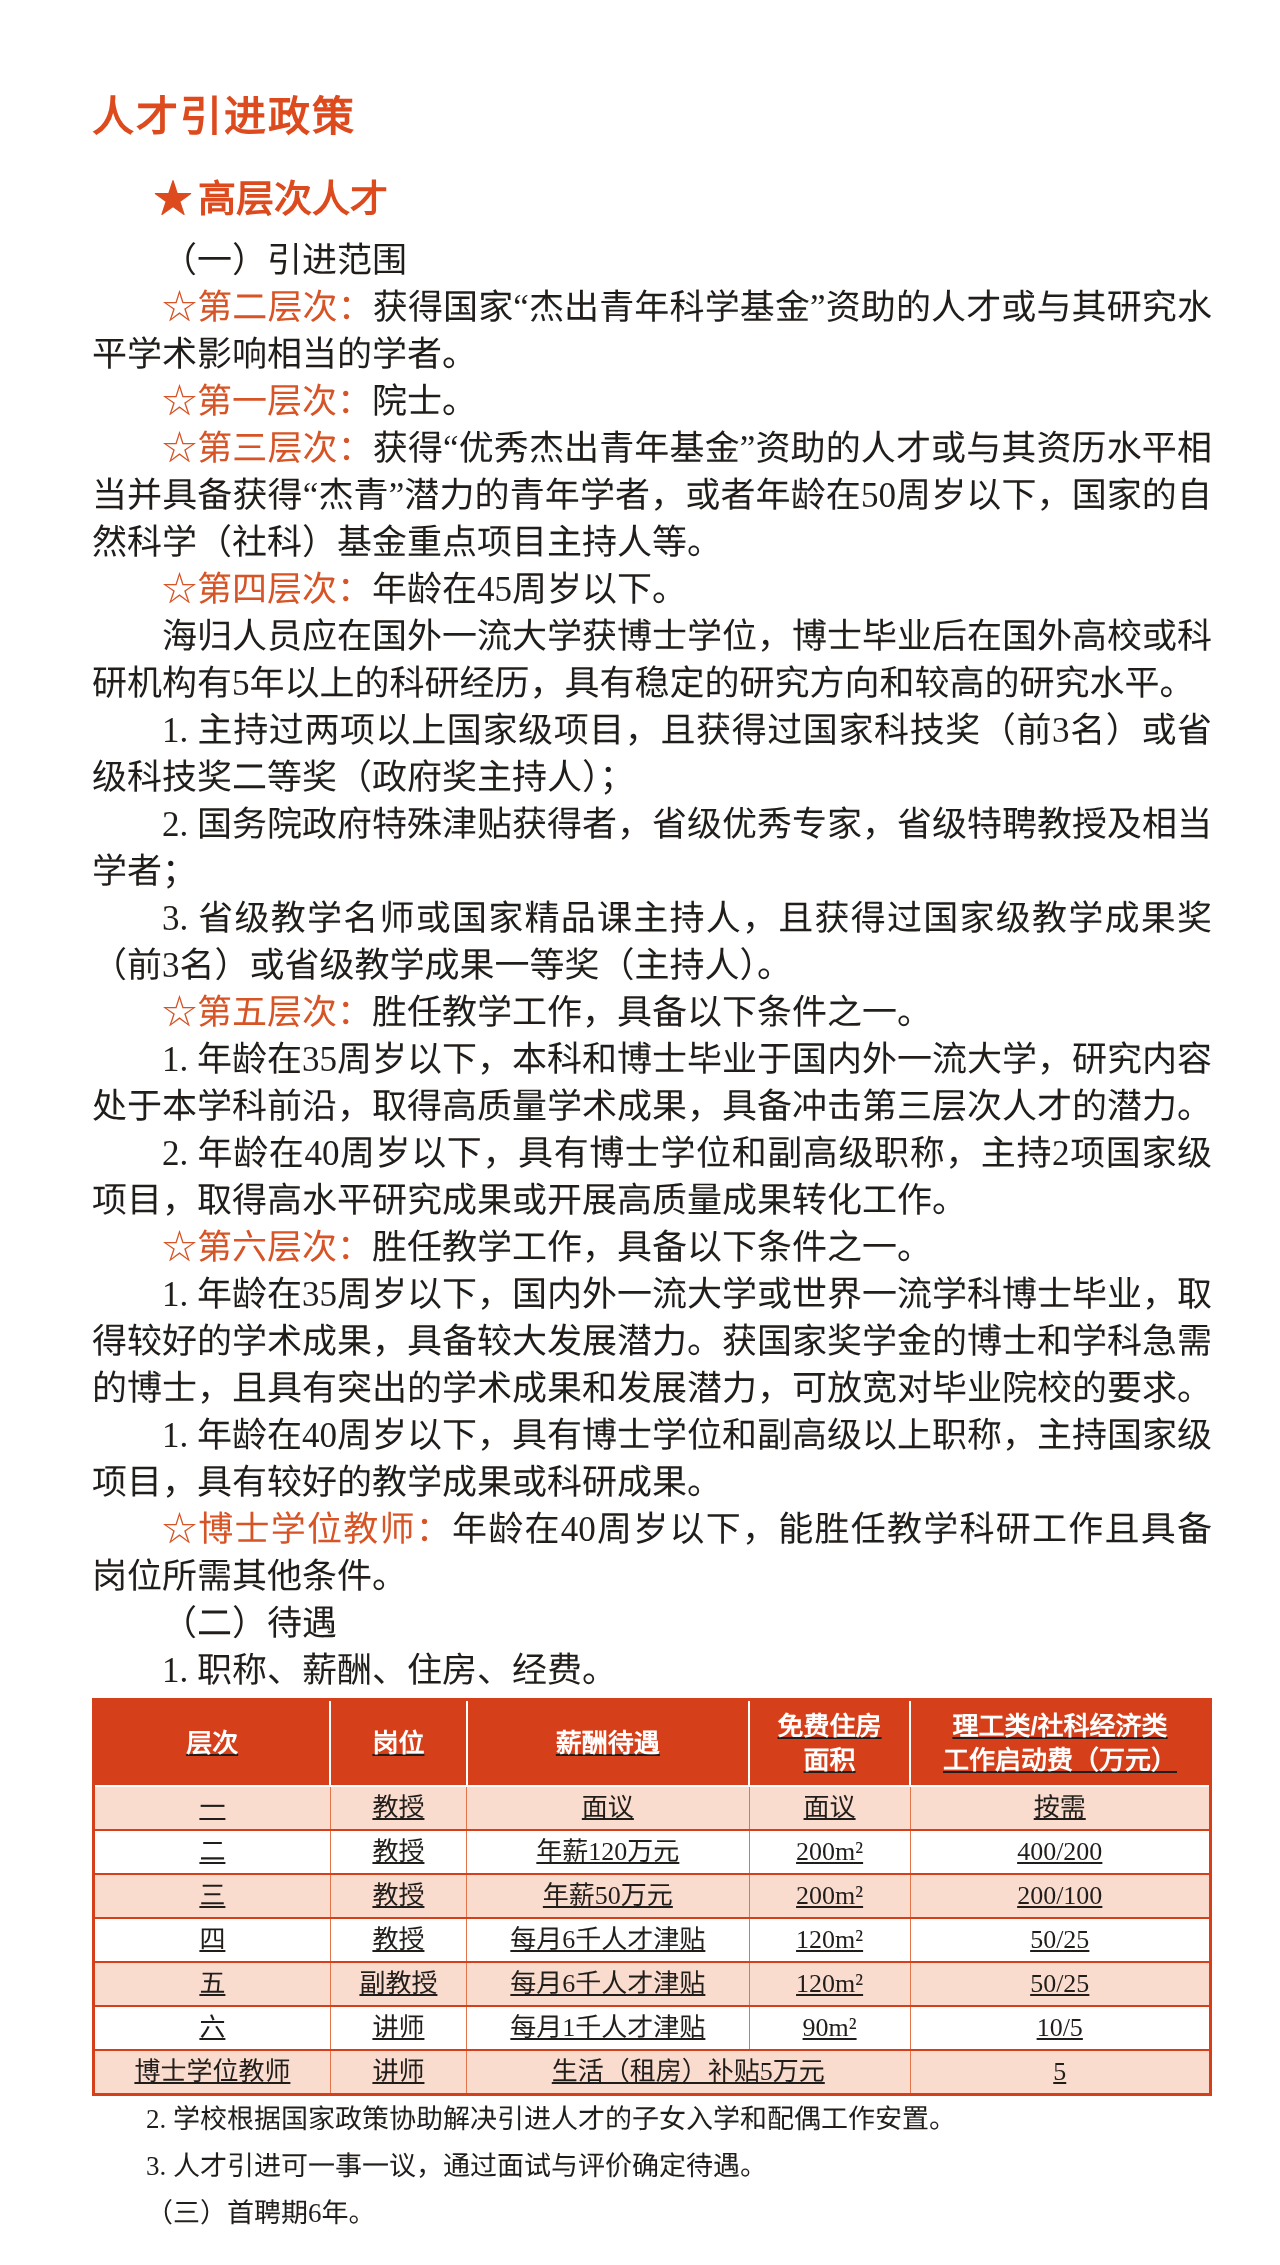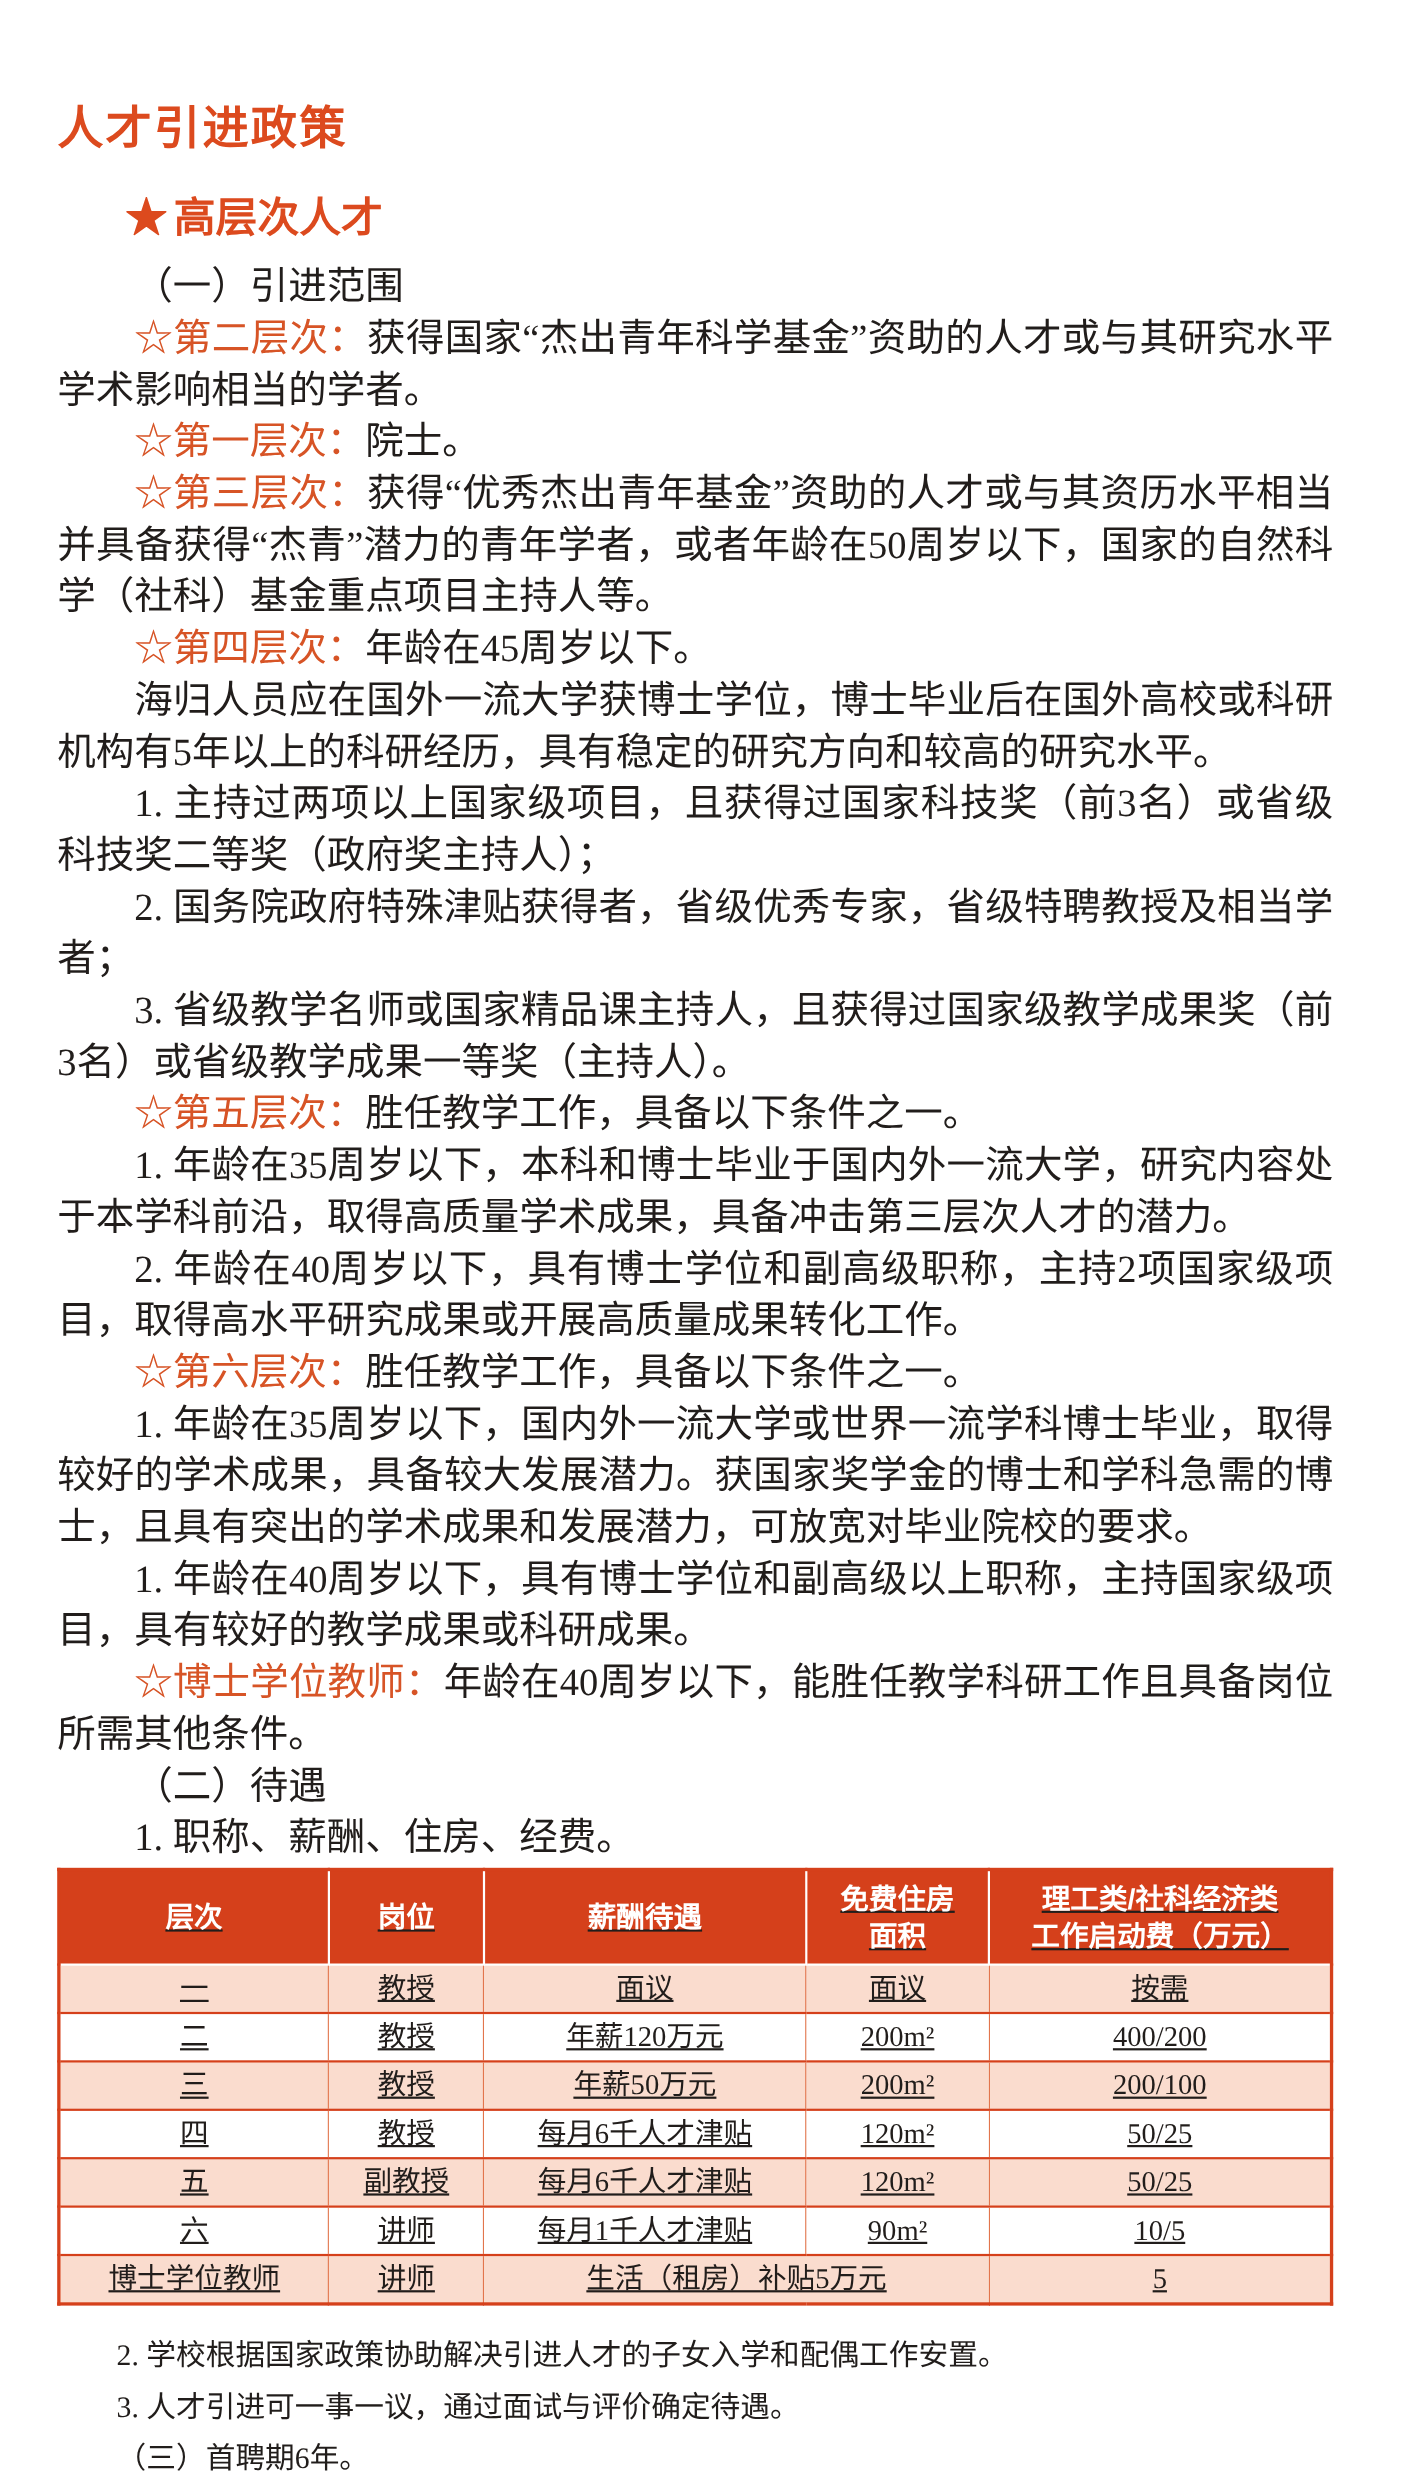--- a/index.html
+++ b/index.html
@@ -11,21 +11,21 @@
     --ink:#211d1b;
     --header-text:#ffffff;
   }
   *{box-sizing:border-box;}
   html,body{margin:0;padding:0;background:#ffffff;}
   body{
     width:1280px;height:2265px;overflow:hidden;
     font-family:"Liberation Serif","DejaVu Serif",serif;
     color:var(--ink);
   }
-  .page{padding:95px 68px 0 52px;}
+  .page{padding:95px 68px 0 92px;}
 
   h1.doc-title{
     margin:0;
     font-family:"Liberation Sans","DejaVu Sans",sans-serif;
     font-weight:900;
     font-size:42px;line-height:1.05;
     letter-spacing:2px;
     color:var(--title-color);
   }
   h2.section-heading{
@@ -77,21 +77,21 @@
     text-align:center;vertical-align:middle;
     border-top:2px solid var(--accent);
     border-bottom:2px solid var(--accent);
     border-left:1.5px solid var(--border-light);
     border-right:1.5px solid var(--border-light);
     background:#ffffff;
     height:44px;
   }
   table.benefits tr.shaded td{background:var(--row-shade);}
 
-  .footer-text{margin-top:22px;}
+  .footer-text{}
   .footer-text p{
     margin:0;
     font-size:27px;
     line-height:47px;
     text-align:justify;
     text-indent:2em;
   }
 </style>
 </head>
 <body>

